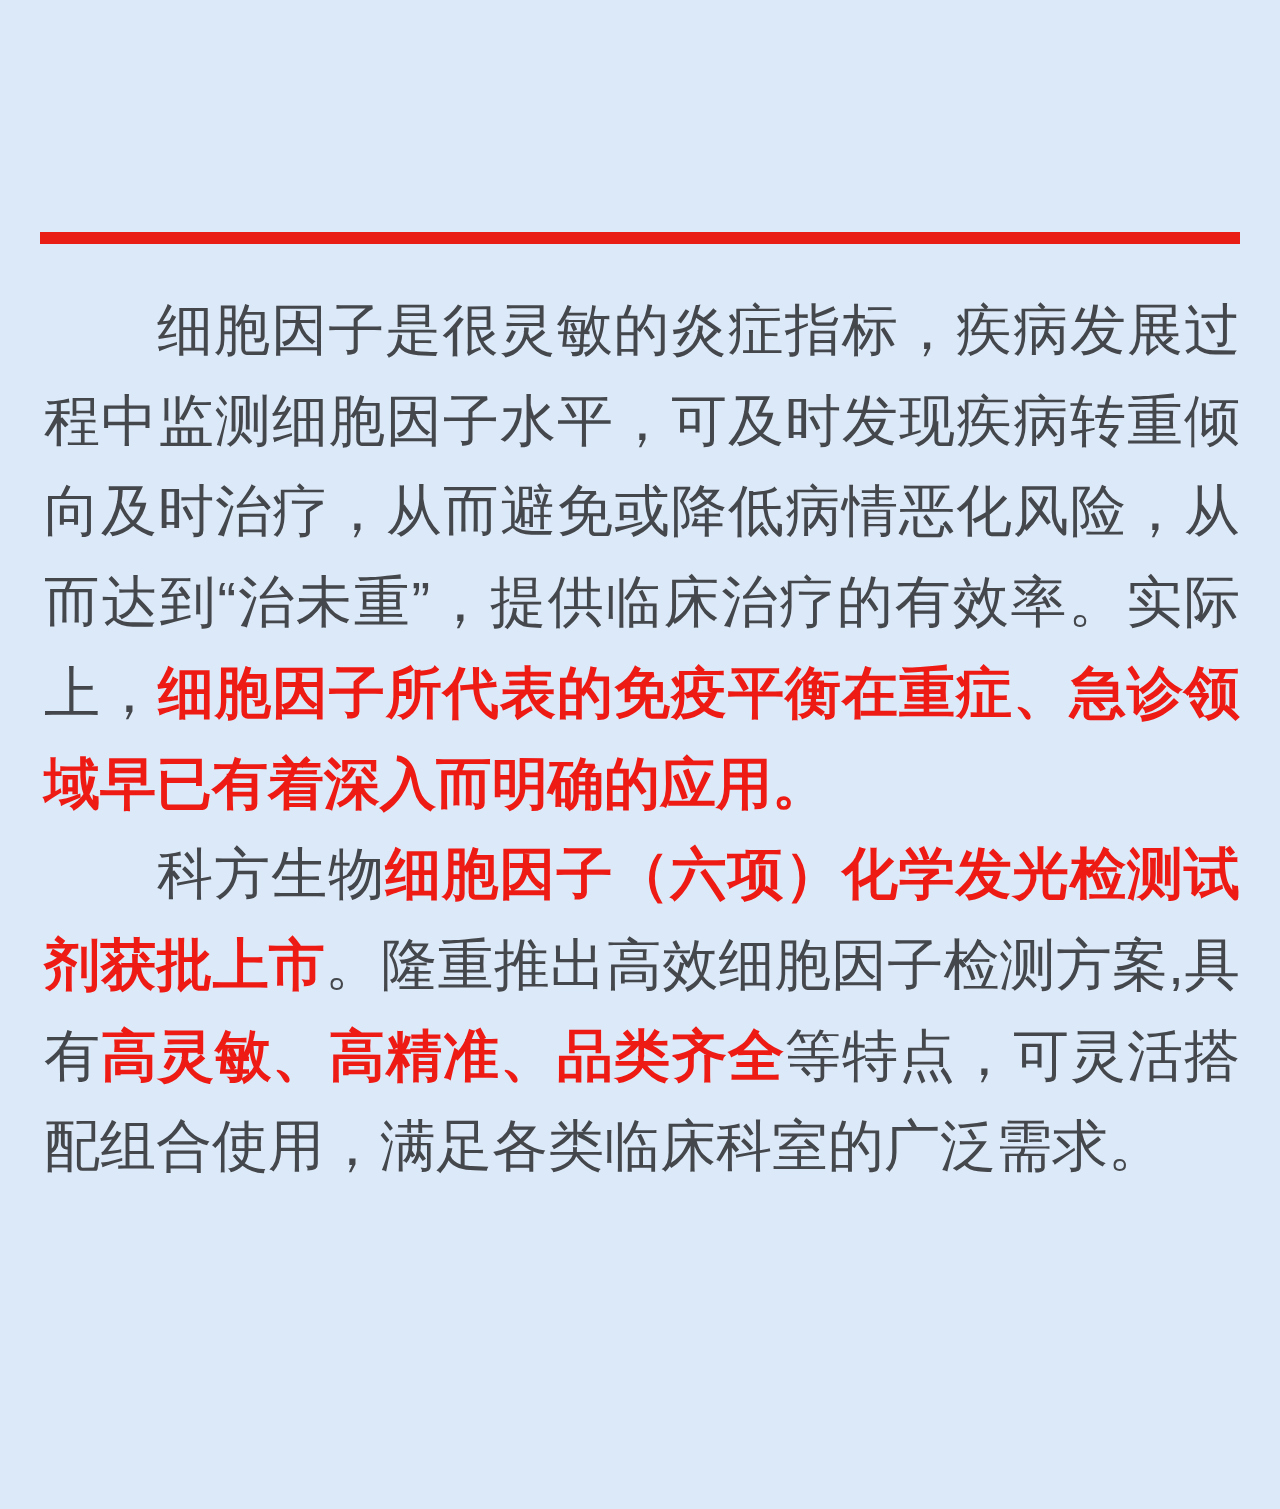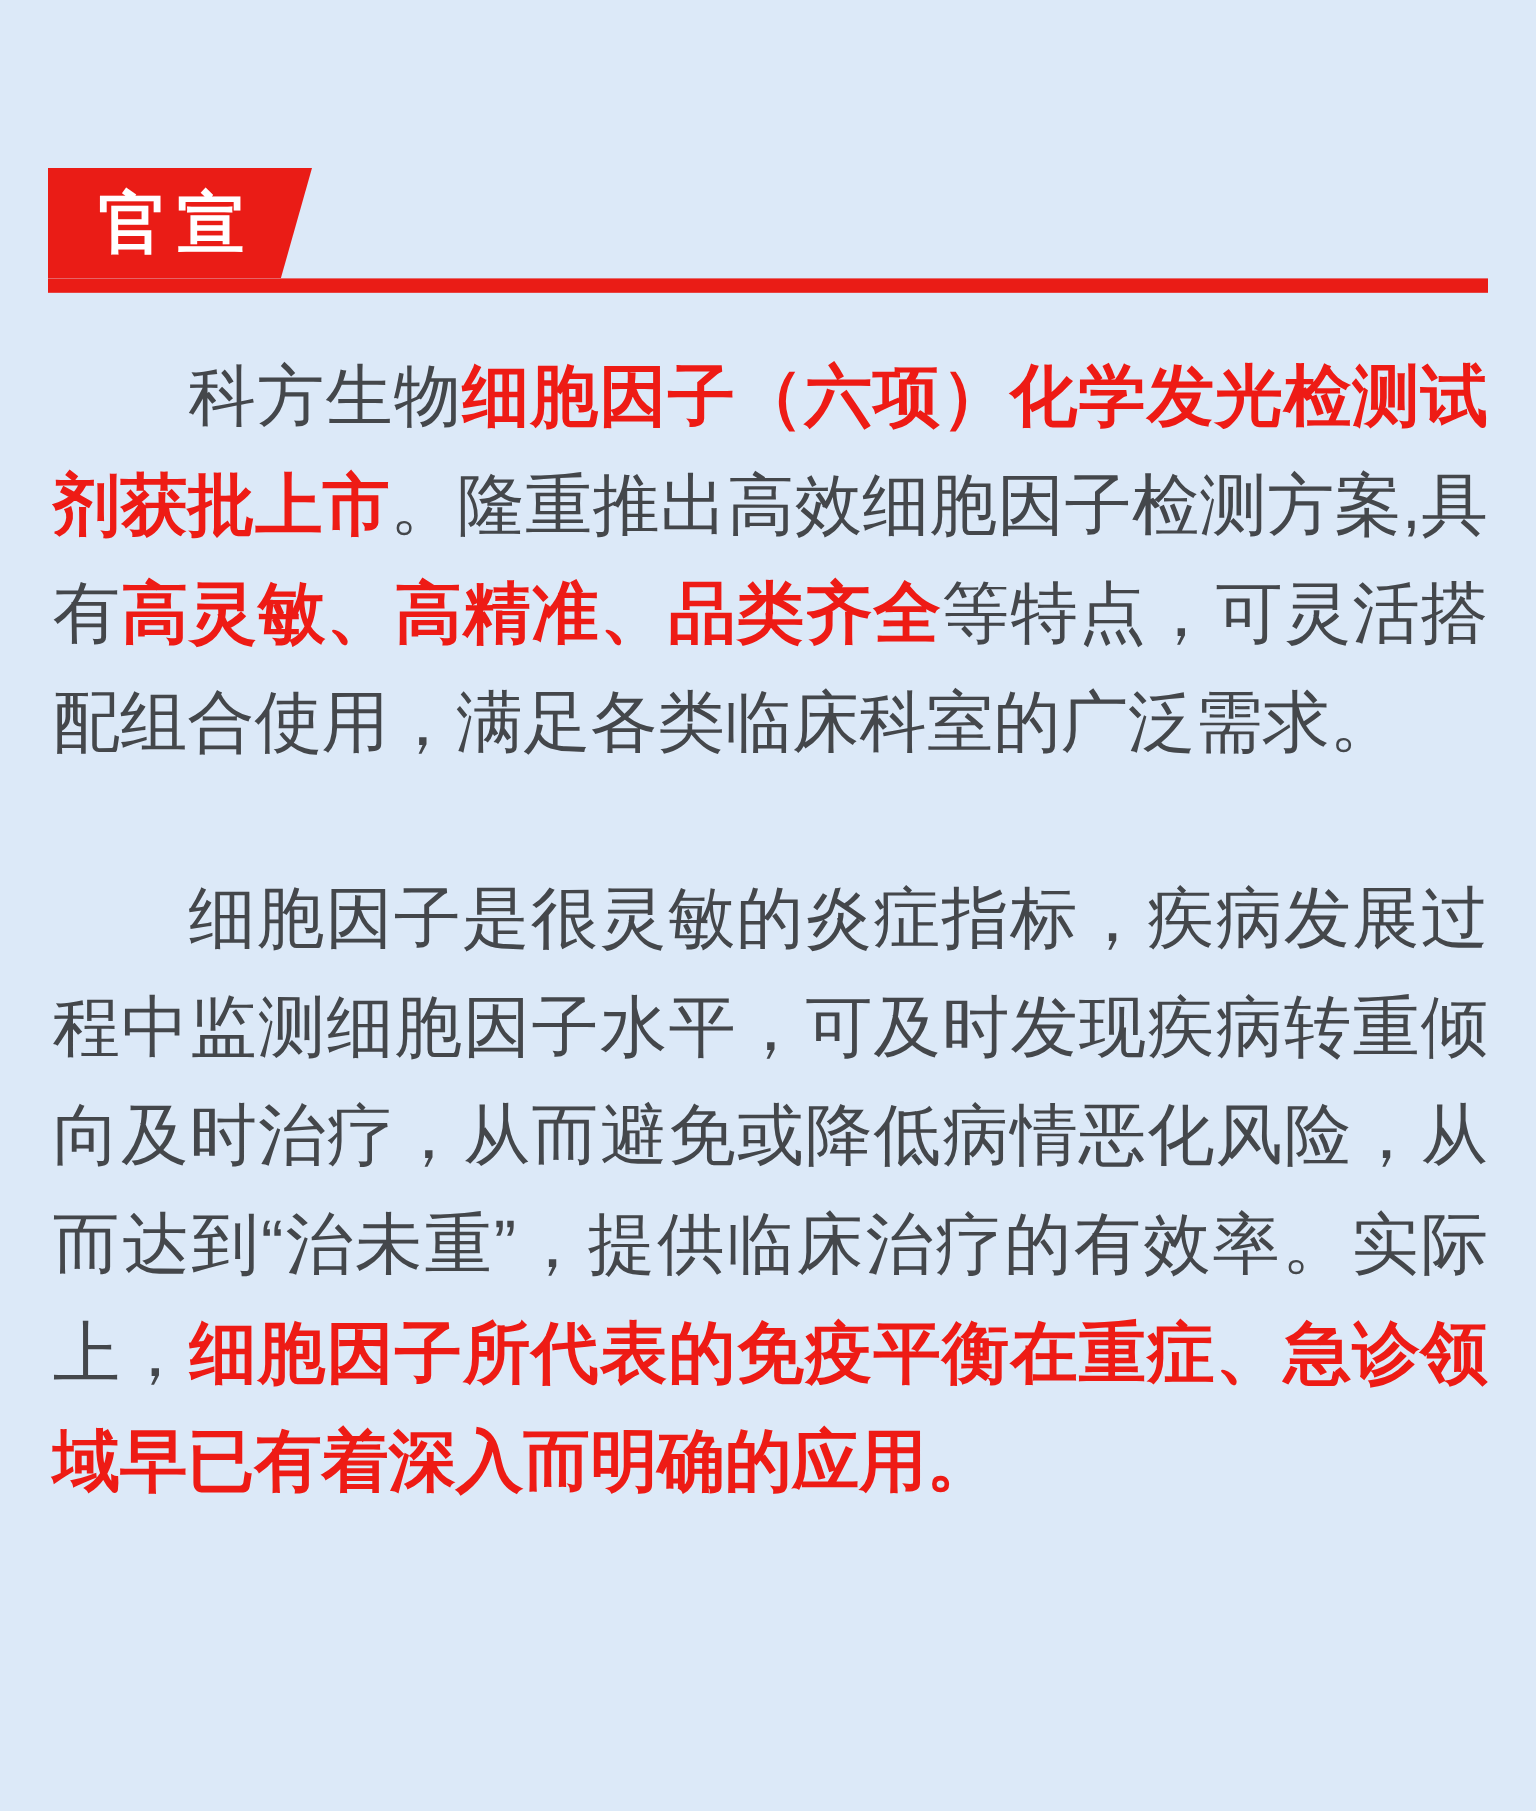--- a/index.html
+++ b/index.html
@@ -86,30 +86,27 @@
   .para.second {
     margin-bottom: 0;
   }
 </style>
 </head>
 <body>
 
 <div class="poster">
 
   <div class="banner-wrap">
-    <div class="banner-tag">
-      <span class="tag-text">官宣</span>
-    </div>
     <div class="banner-rule"></div>
   </div>
 
   <div class="content">
 
+    <p class="para second">
+      <span class="indent"></span><span>细胞因子是很灵敏的炎症指标，疾病发展过程中监测细胞因子水平，可及时发现疾病转重倾向及时治疗，从而避免或降低病情恶化风险，从而达到“治未重”，提供临床治疗的有效率。实际上，</span><span class="hl">细胞因子所代表的免疫平衡在重症、急诊领域早已有着深入而明确的应用。</span>
+    </p>
+
     <p class="para first">
       <span class="indent"></span><span>科方生物</span><span class="hl">细胞因子（六项）化学发光检测试剂获批上市</span><span>。隆重推出高效细胞因子检测方案,具有</span><span class="hl">高灵敏、高精准、品类齐全</span><span>等特点，可灵活搭配组合使用，满足各类临床科室的广泛需求。</span>
-    </p>
-
-    <p class="para second">
-      <span class="indent"></span><span>细胞因子是很灵敏的炎症指标，疾病发展过程中监测细胞因子水平，可及时发现疾病转重倾向及时治疗，从而避免或降低病情恶化风险，从而达到“治未重”，提供临床治疗的有效率。实际上，</span><span class="hl">细胞因子所代表的免疫平衡在重症、急诊领域早已有着深入而明确的应用。</span>
     </p>
 
   </div>
 </div>
 
 </body></html>

